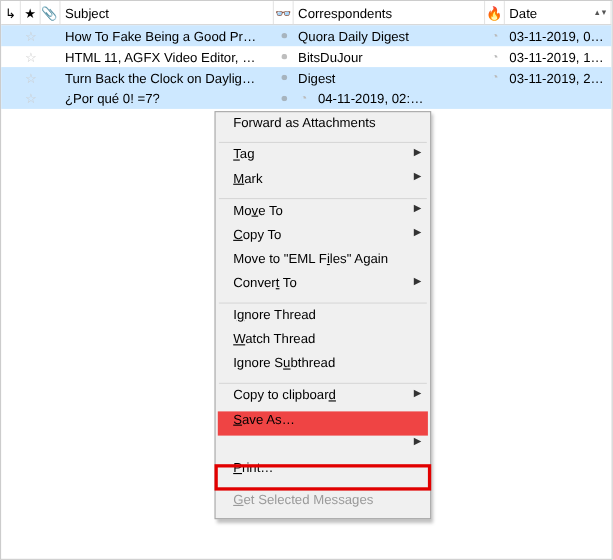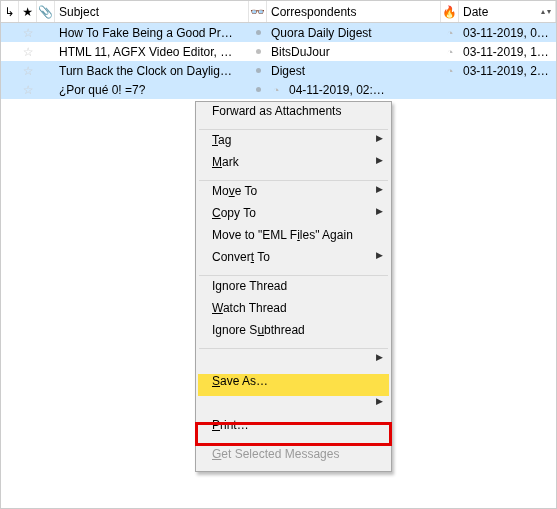--- a/index.html
+++ b/index.html
@@ -95,21 +95,21 @@
     font-size: 12px;
   }
   .menu .item {
     display: flex;
     height: 22px;
     padding: 0 20px 0 14px;
     position: relative;
     color: #000;
   }
   .menu .item.disabled { color: #9a9a9a; }
-  .menu .item.hover { background: #fde047; }
+  .menu .item.hover { background: #ef4444; }
   .menu .sep {
     height: 1px;
     background: #d7d7d7;
     margin: 3px 1px;
   }
   .menu .item .label { white-space: nowrap; }
   .menu .item .sub {
     position: absolute;
     right: 6px;
     font-size: 9px;
@@ -285,20 +285,21 @@
       <span class="label">I<span class="u">g</span>nore Thread</span>
     </div>
     <div class="item">
       <span class="label"><span class="u">W</span>atch Thread</span>
     </div>
     <div class="item">
       <span class="label">Ignore S<span class="u">u</span>bthread</span>
     </div>
     <div class="sep"></div>
     <div class="item">
+      <span class="label">Copy to clipboar<span class="u">d</span></span>
       <span class="sub">▶</span>
     </div>
     <div class="item hover">
       <span class="label"><span class="u">S</span>ave As…</span>
     </div>
     <div class="item">
       <span class="sub">▶</span>
     </div>
     <div class="item">
       <span class="label"><span class="u">P</span>rint…</span>

